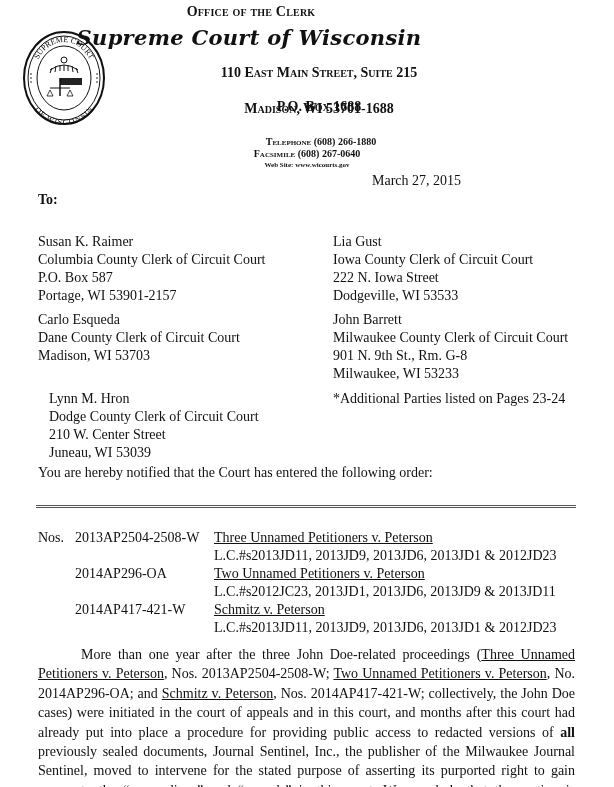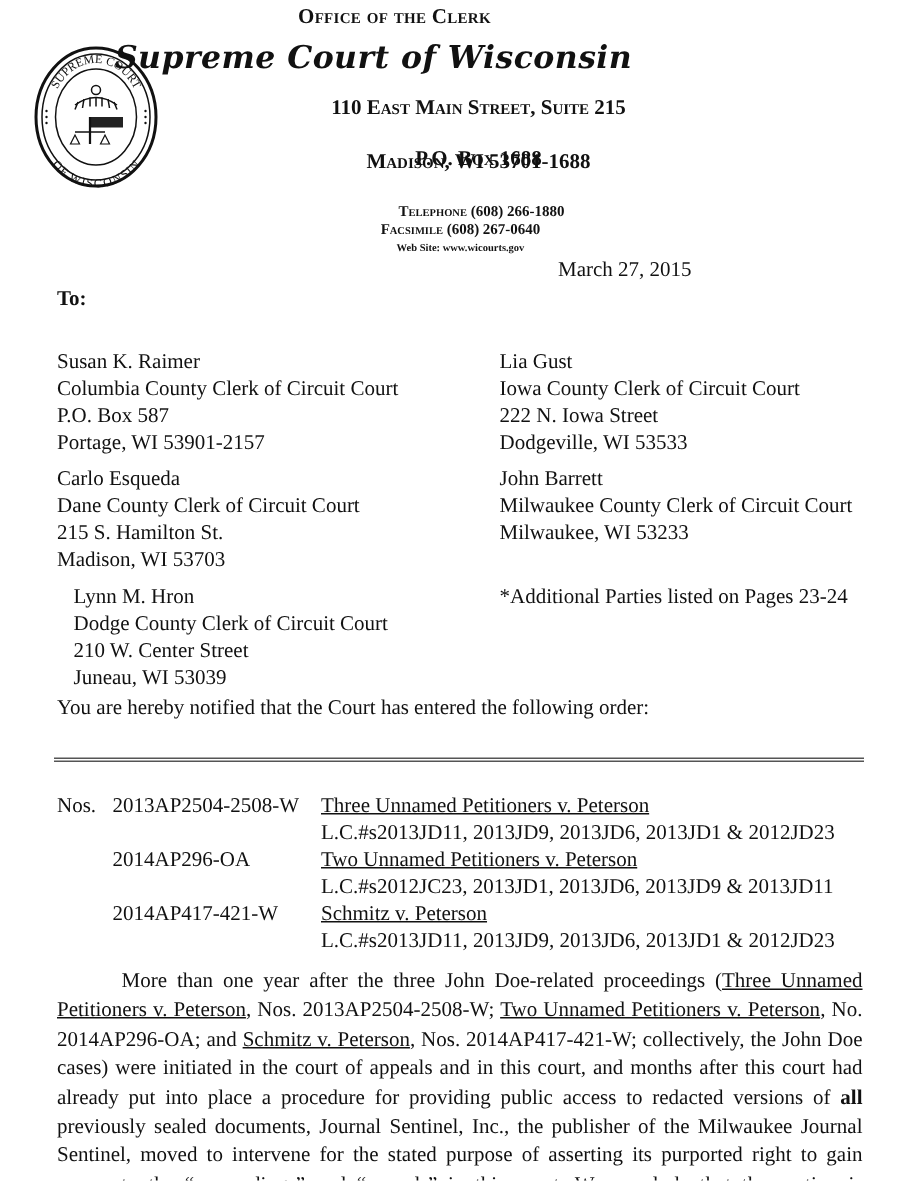--- a/index.html
+++ b/index.html
@@ -4,21 +4,21 @@
 <style>
   html, body { margin: 0; padding: 0; background: #ffffff; }
   body {
     width: 614px; height: 787px; position: relative; overflow: hidden;
     font-family: "Liberation Serif", "DejaVu Serif", serif;
     color: #111;
   }
   .abs { position: absolute; }
   .seal { left: 22px; top: 30px; width: 84px; height: 96px; }
   .office {
-    left: 12px; width: 502px; top: 4px; text-align: center;
+    left: 0; width: 502px; top: 4px; text-align: center;
     font-size: 14px; font-variant: small-caps; font-weight: bold; letter-spacing: 0.2px;
   }
   .court {
     left: 0; width: 498px; top: 25px; text-align: center;
     font-family: "DejaVu Serif", serif;
     font-size: 21px; font-weight: bold; font-style: italic; letter-spacing: 0.3px;
   }
   .addr {
     left: 0; width: 614px; text-align: center;
     font-size: 14px; font-weight: bold; font-variant: small-caps; line-height: 18px; padding-left: 12px;
@@ -119,26 +119,26 @@
 </div>
 <div class="abs block b2">
   <div>Lia Gust</div>
   <div>Iowa County Clerk of Circuit Court</div>
   <div>222 N. Iowa Street</div>
   <div>Dodgeville, WI 53533</div>
 </div>
 <div class="abs block b3">
   <div>Carlo Esqueda</div>
   <div>Dane County Clerk of Circuit Court</div>
-  <div>215 S. Hamilton St.</div>
   <div>Madison, WI 53703</div>
 </div>
 <div class="abs block b4">
   <div>John Barrett</div>
   <div>Milwaukee County Clerk of Circuit Court</div>
+  <div>901 N. 9th St., Rm. G-8</div>
   <div>Milwaukee, WI 53233</div>
 </div>
 <div class="abs block b5">
   <div>Lynn M. Hron</div>
   <div>Dodge County Clerk of Circuit Court</div>
   <div>210 W. Center Street</div>
   <div>Juneau, WI 53039</div>
 </div>
 <div class="abs block b6">
   <div>*Additional Parties listed on Pages 23-24</div>

